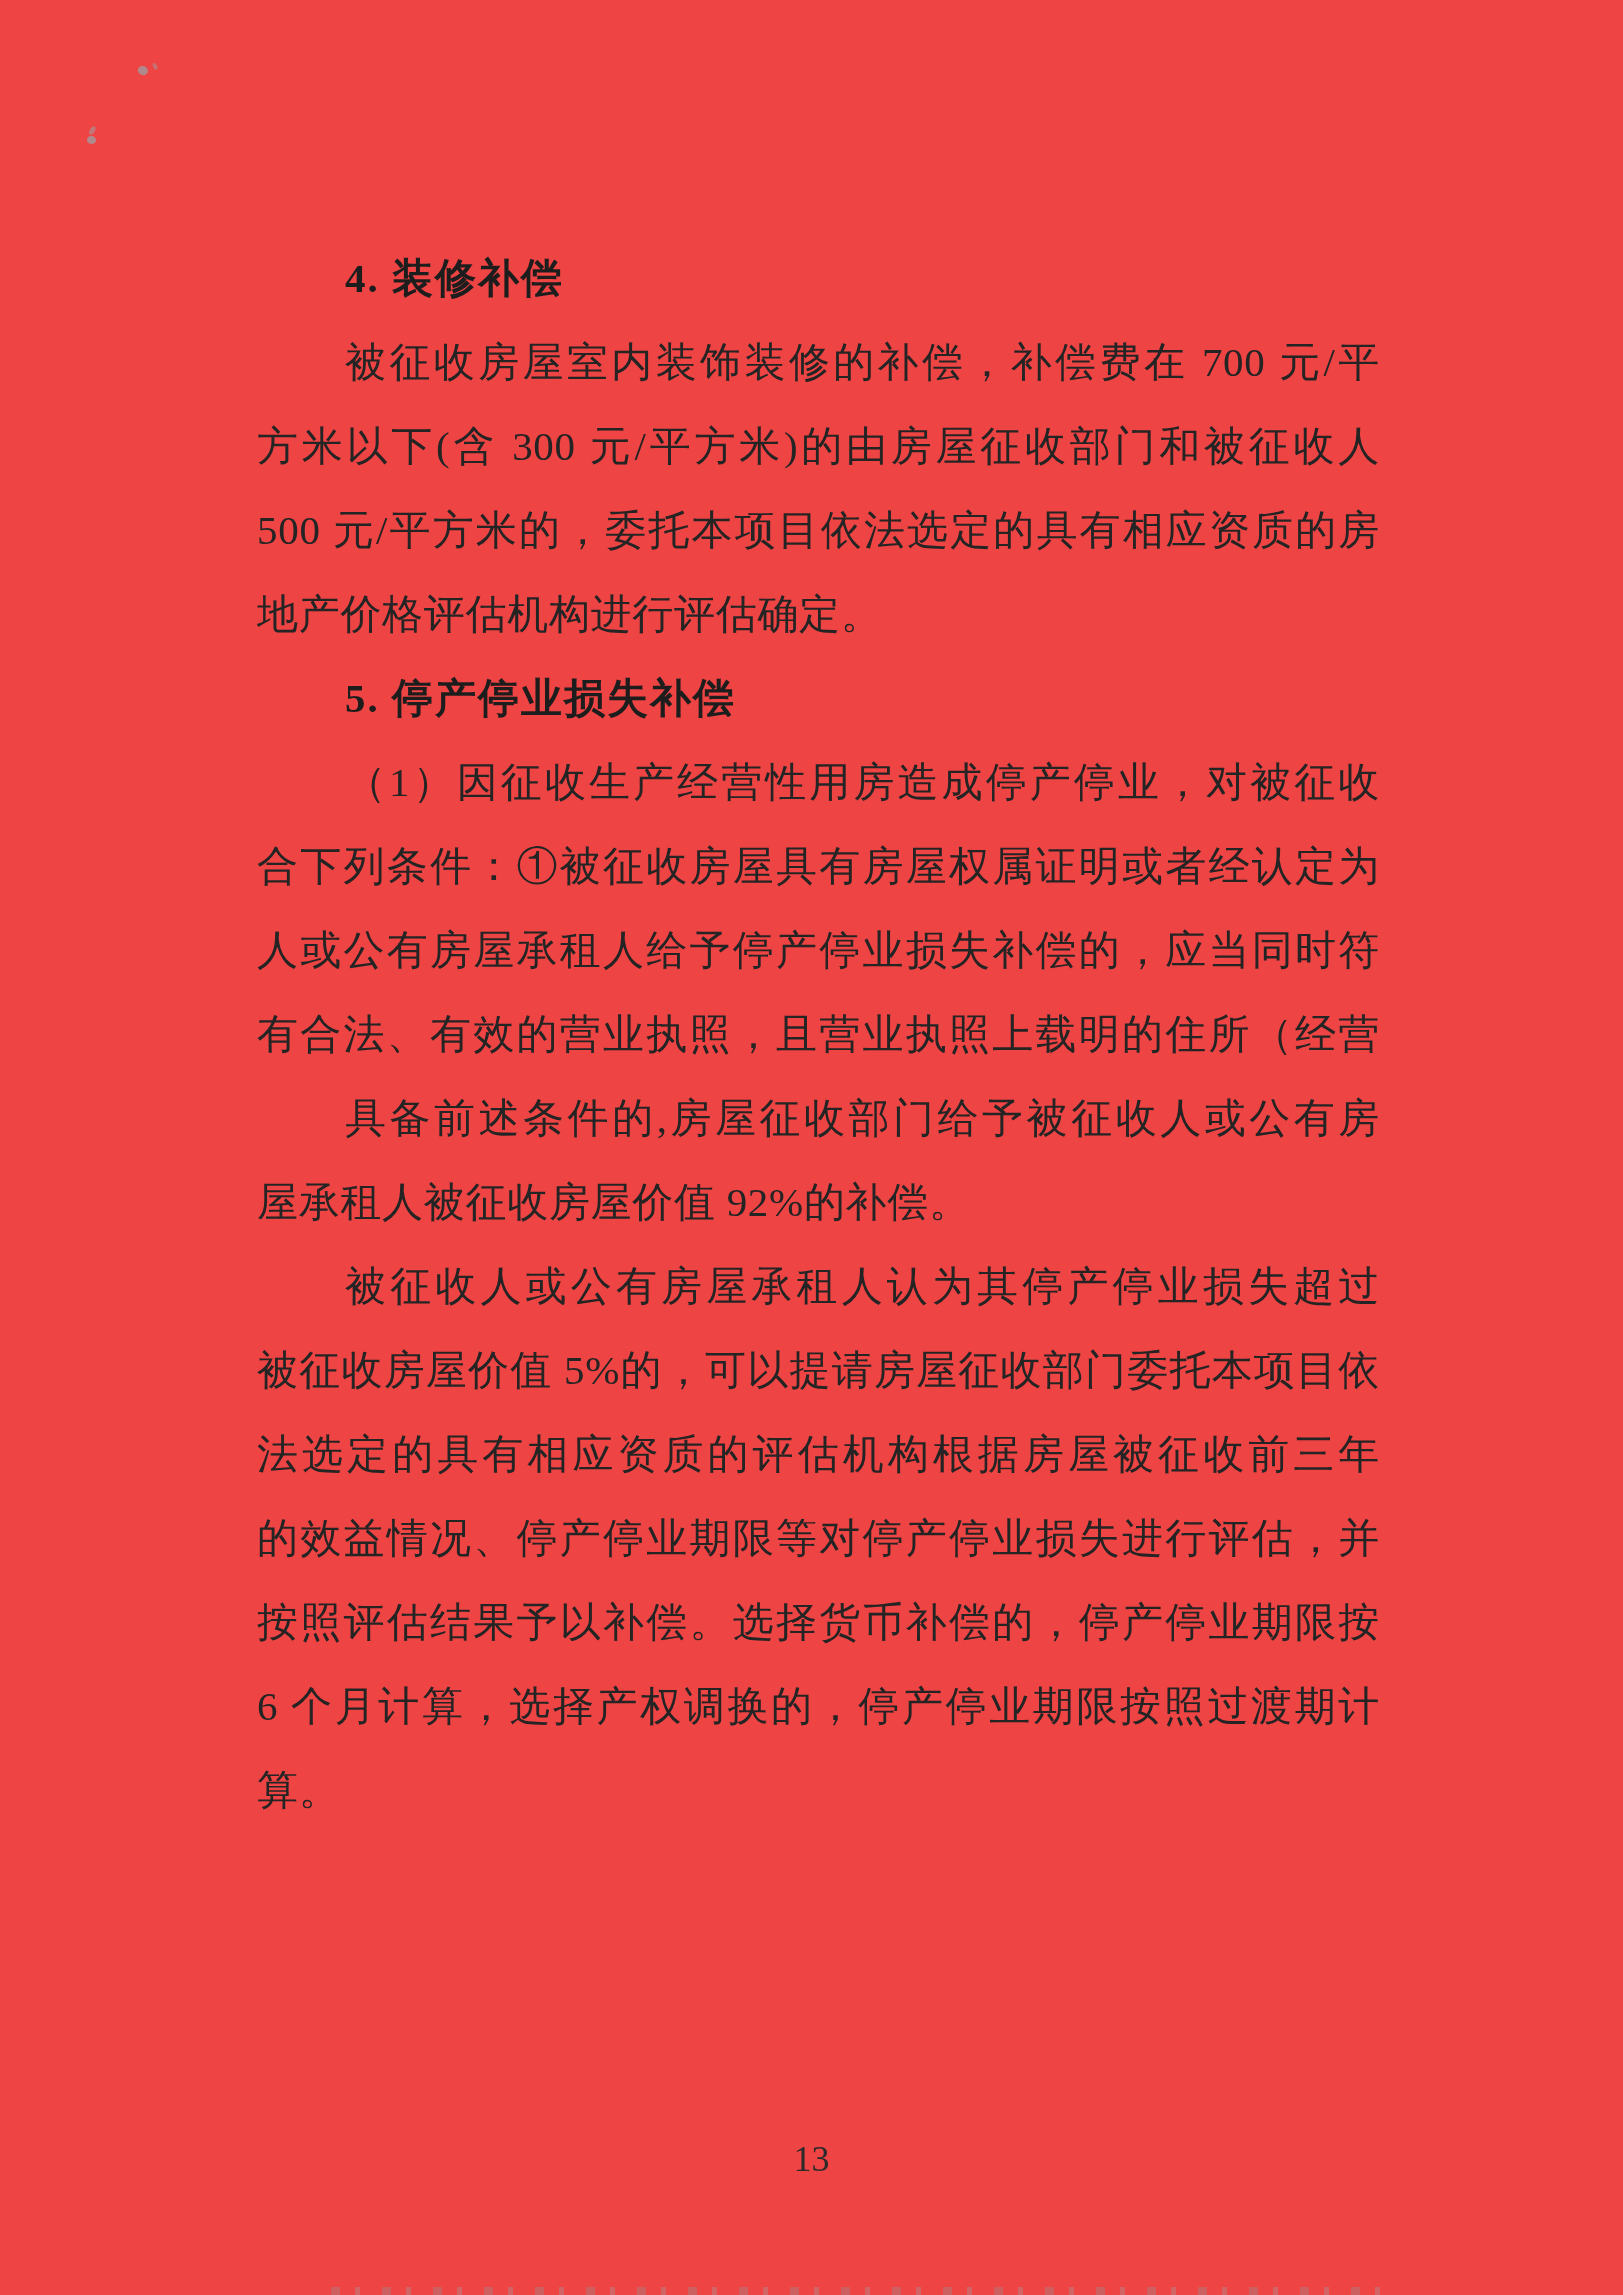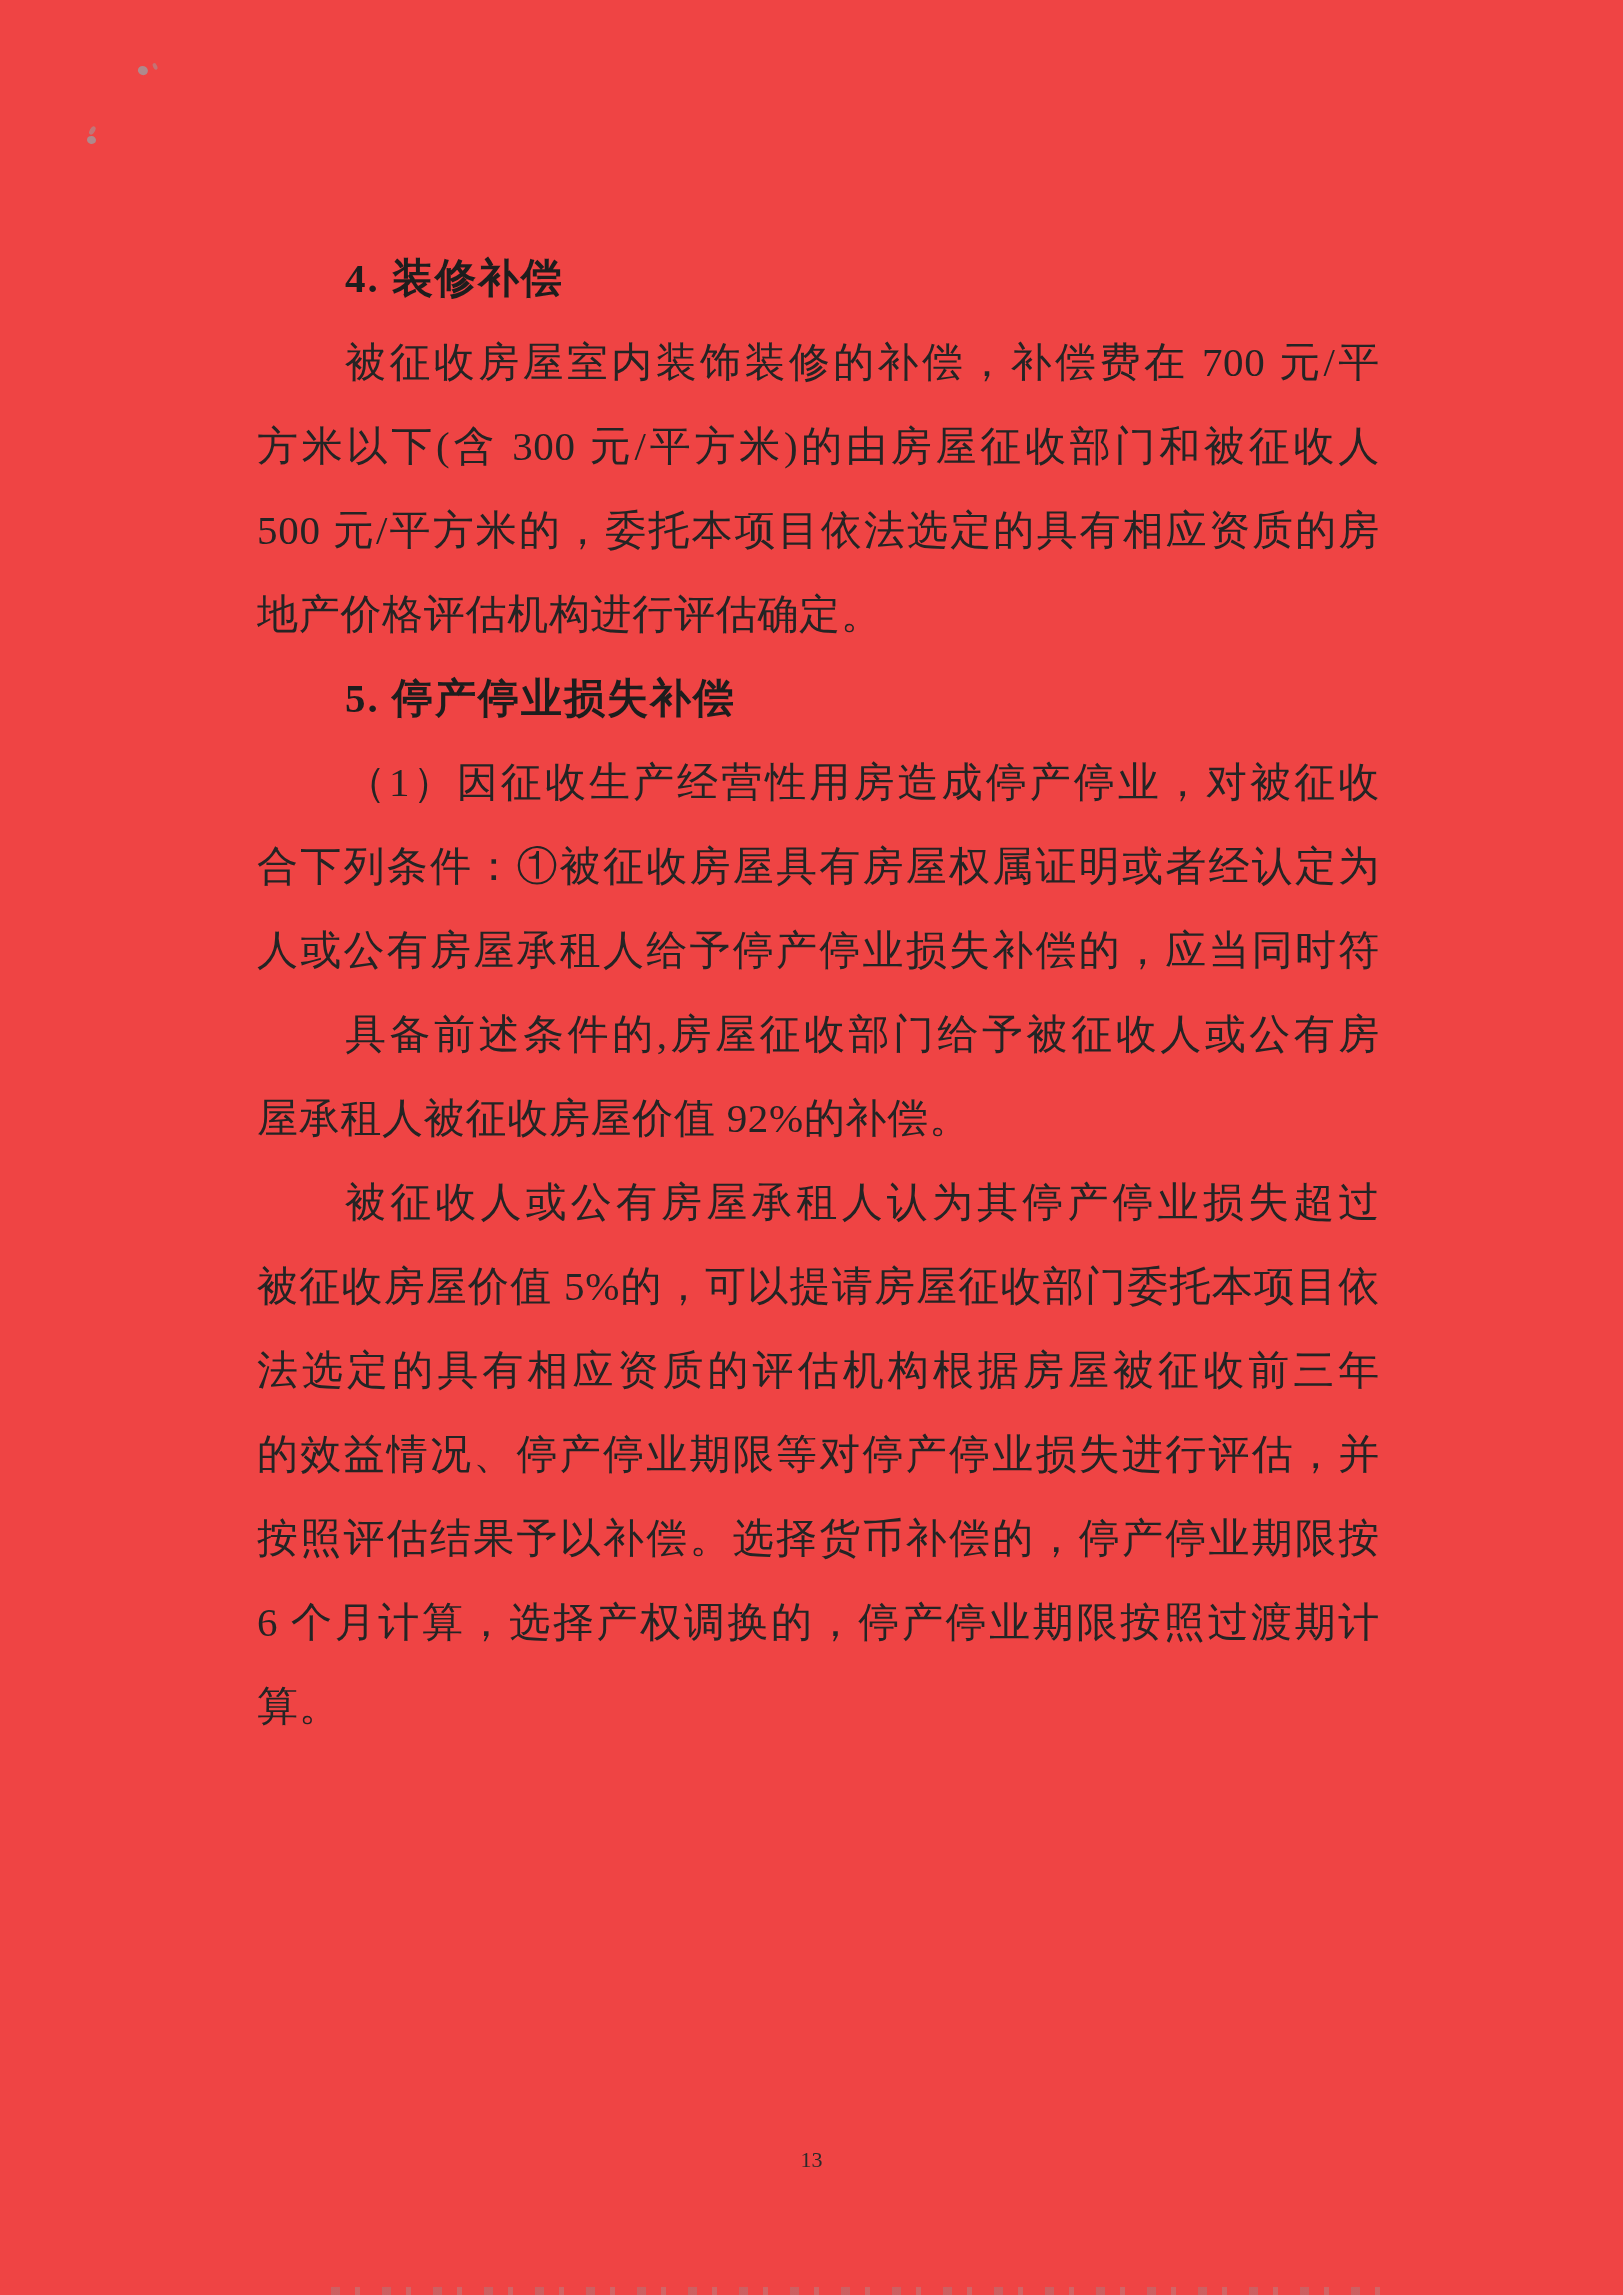--- a/index.html
+++ b/index.html
@@ -42,21 +42,21 @@
     font-weight: 700;
     color: #1d1d1d;
     letter-spacing: 2px;
   }
   .page-number {
     position: absolute;
     top: 2140px;
     left: 0;
     width: 1623px;
     text-align: center;
-    font-size: 22px;
+    font-size: 36px;
     line-height: 39px;
     color: #2a2a2a;
   }
   
   .speck {
     position: absolute;
     background: #9aa0a4;
     border-radius: 50%;
     opacity: 0.75;
   }
@@ -94,20 +94,21 @@
   <div class="text-block">
       <div class="line heading indent">4. 装修补偿</div>
       <div class="line indent justify">被征收房屋室内装饰装修的补偿，补偿费在 700 元/平</div>
       <div class="line justify">方米以下(含 300 元/平方米)的由房屋征收部门和被征收人</div>
       <div class="line justify">500 元/平方米的，委托本项目依法选定的具有相应资质的房</div>
       <div class="line">地产价格评估机构进行评估确定。</div>
       <div class="line heading indent">5. 停产停业损失补偿</div>
       <div class="line indent justify">（1）因征收生产经营性用房造成停产停业，对被征收</div>
       <div class="line justify">合下列条件：①被征收房屋具有房屋权属证明或者经认定为</div>
       <div class="line justify">人或公有房屋承租人给予停产停业损失补偿的，应当同时符</div>
+      <div class="line justify">有合法、有效的营业执照，且营业执照上载明的住所（经营</div>
       <div class="line indent justify">具备前述条件的,房屋征收部门给予被征收人或公有房</div>
       <div class="line">屋承租人被征收房屋价值 92%的补偿。</div>
       <div class="line indent justify">被征收人或公有房屋承租人认为其停产停业损失超过</div>
       <div class="line justify">被征收房屋价值 5%的，可以提请房屋征收部门委托本项目依</div>
       <div class="line justify">法选定的具有相应资质的评估机构根据房屋被征收前三年</div>
       <div class="line justify">的效益情况、停产停业期限等对停产停业损失进行评估，并</div>
       <div class="line justify">按照评估结果予以补偿。选择货币补偿的，停产停业期限按</div>
       <div class="line justify">6 个月计算，选择产权调换的，停产停业期限按照过渡期计</div>
       <div class="line">算。</div>
     </div>

